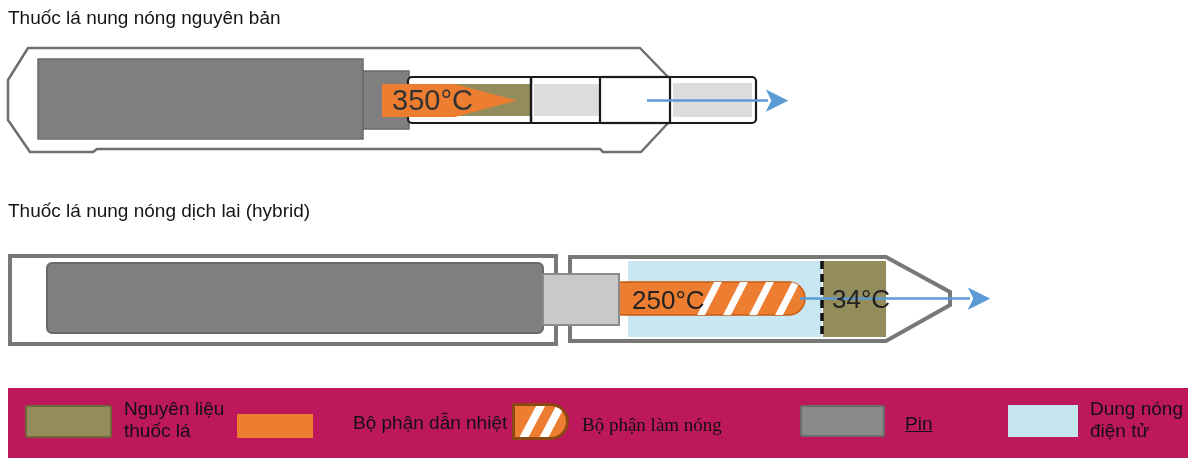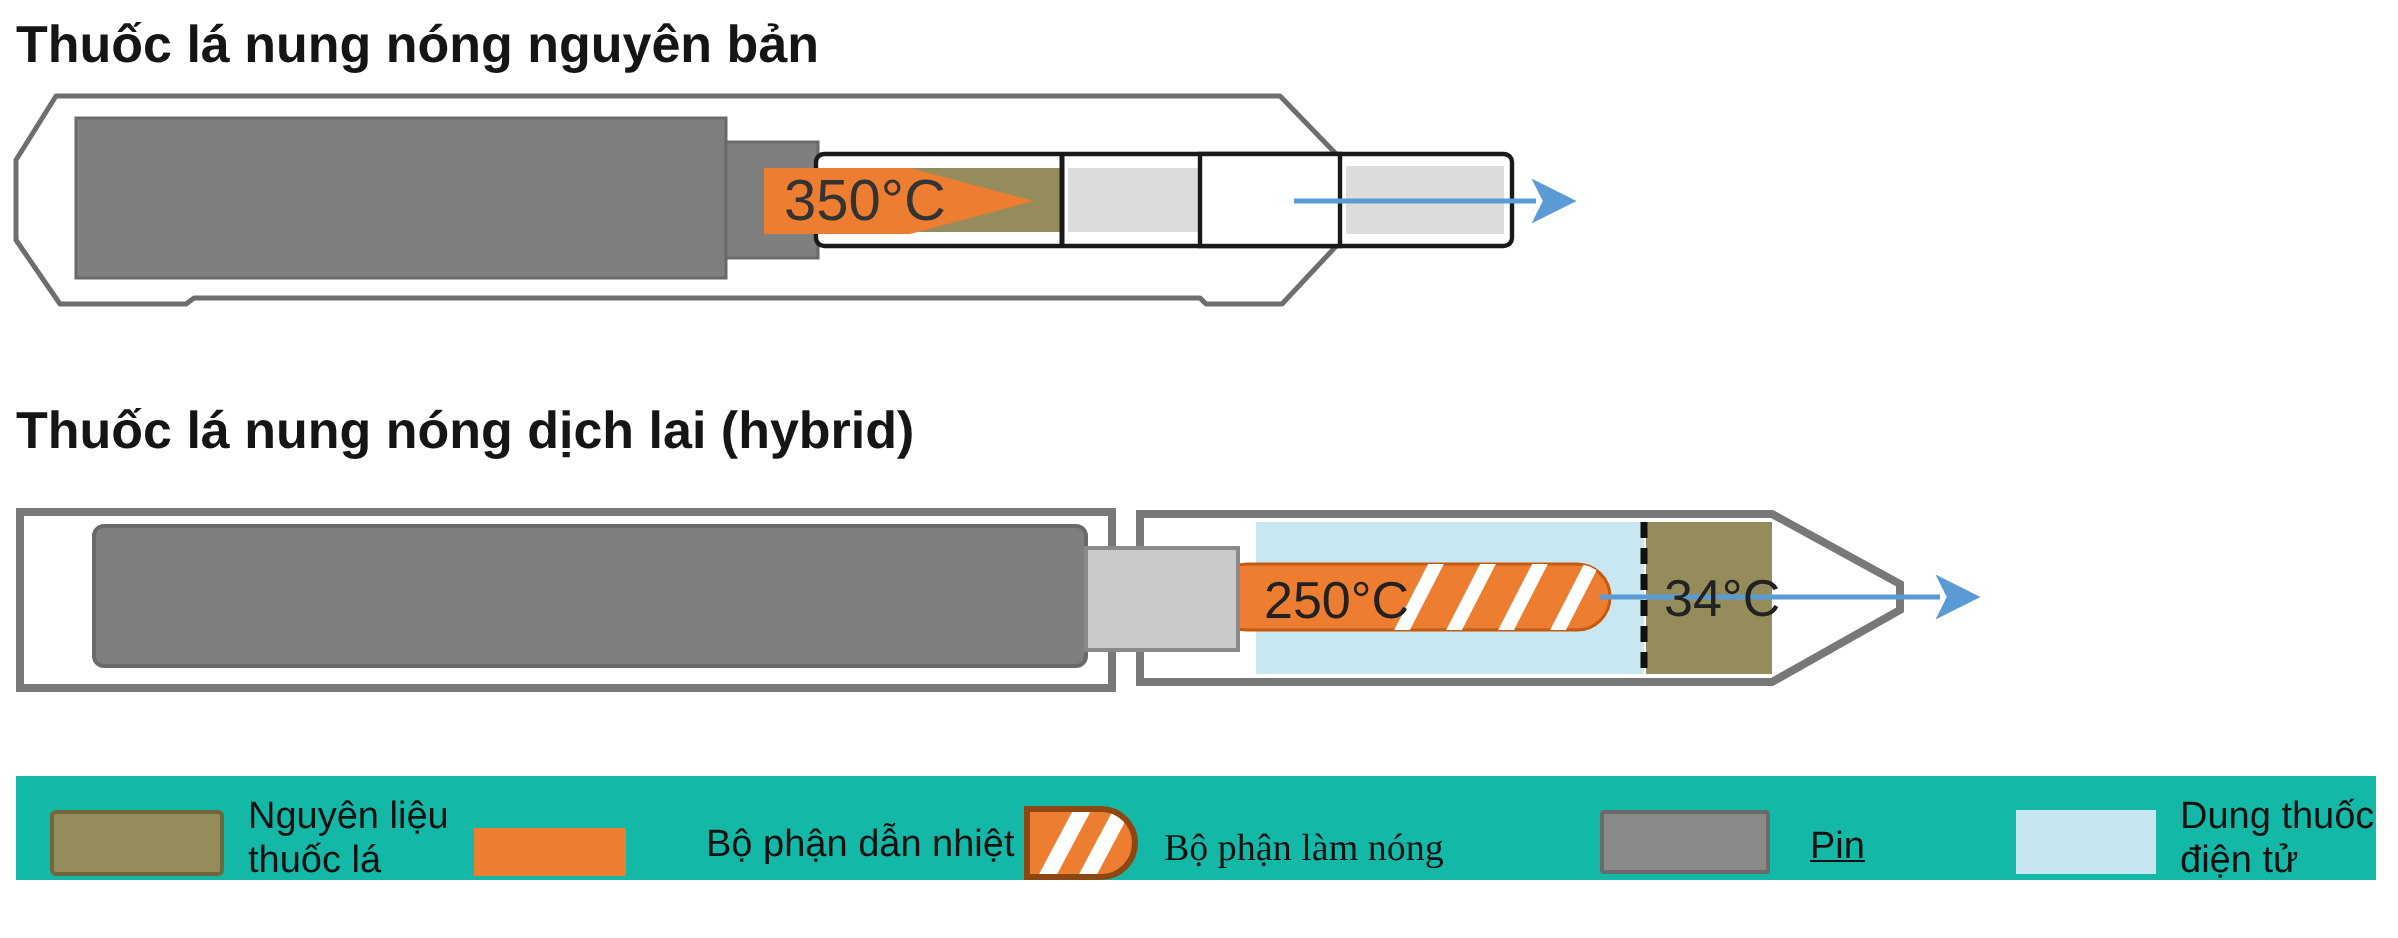--- a/index.html
+++ b/index.html
@@ -1,24 +1,24 @@
 <!DOCTYPE html>
 <html><head>
 <meta charset="utf-8">
 <style>
   html,body{margin:0;padding:0;background:#fff;}
   body{font-family:"Liberation Sans","DejaVu Sans",sans-serif;color:#1a1a1a;}
   .page{position:relative;width:1199px;height:469px;background:#fff;overflow:hidden;}
-  .dev-title{position:absolute;left:8px;font-size:26px;font-weight:bold;color:#151515;white-space:nowrap;}
+  .dev-title{position:absolute;left:8px;font-size:19px;font-weight:normal;color:#151515;white-space:nowrap;}
   #title1{top:7px;}
   #title2{top:200px;}
   .devsvg{position:absolute;left:0;}
   #svg1{top:38px;}
   #svg2{top:235px;}
-  .legend{position:absolute;left:8px;top:388px;width:1180px;height:52px;background:#14b8a6;}
+  .legend{position:absolute;left:8px;top:388px;width:1180px;height:70px;background:#be185d;}
   .legend .swatch{position:absolute;box-sizing:border-box;}
   .legend .lbl{position:absolute;font-size:19px;line-height:1.18;color:#111;white-space:pre-line;}
   .sw-tobacco{left:17px;top:17px;width:87px;height:33px;background:#958C5B;border:2px solid #6F6838;border-radius:3px;}
   .lbl-tobacco{left:116px;top:10px;}
   .sw-conductor{left:229px;top:26px;width:76px;height:24px;background:#ED7D31;}
   .lbl-conductor{left:314px;top:24px;margin-left:31px;}
   .sw-heater{left:504px;top:15px;width:57px;height:37px;background:#ED7D31;border:3px solid #8C4712;border-radius:0 19px 19px 0;overflow:hidden;position:absolute;}
   .sw-heater .stripe{position:absolute;top:-8px;width:8px;height:52px;background:#fff;transform:rotate(28deg);}
   .st1{left:12px;} .st2{left:32px;}
   .lbl-heater{left:574px;top:26px;font-family:Liberation Serif, serif;}
@@ -96,17 +96,17 @@
     <div class="swatch sw-heater">
       <div class="stripe st1"></div>
       <div class="stripe st2"></div>
     </div>
     <div class="lbl lbl-heater">Bộ phận làm nóng</div>
 
     <div class="swatch sw-pin"></div>
     <div class="lbl lbl-pin">Pin</div>
 
     <div class="swatch sw-eliquid"></div>
-    <div class="lbl lbl-eliquid">Dung thuốc
+    <div class="lbl lbl-eliquid">Dung nóng
 điện tử</div>
   </div>
 
 </div>
 
 </body></html>

